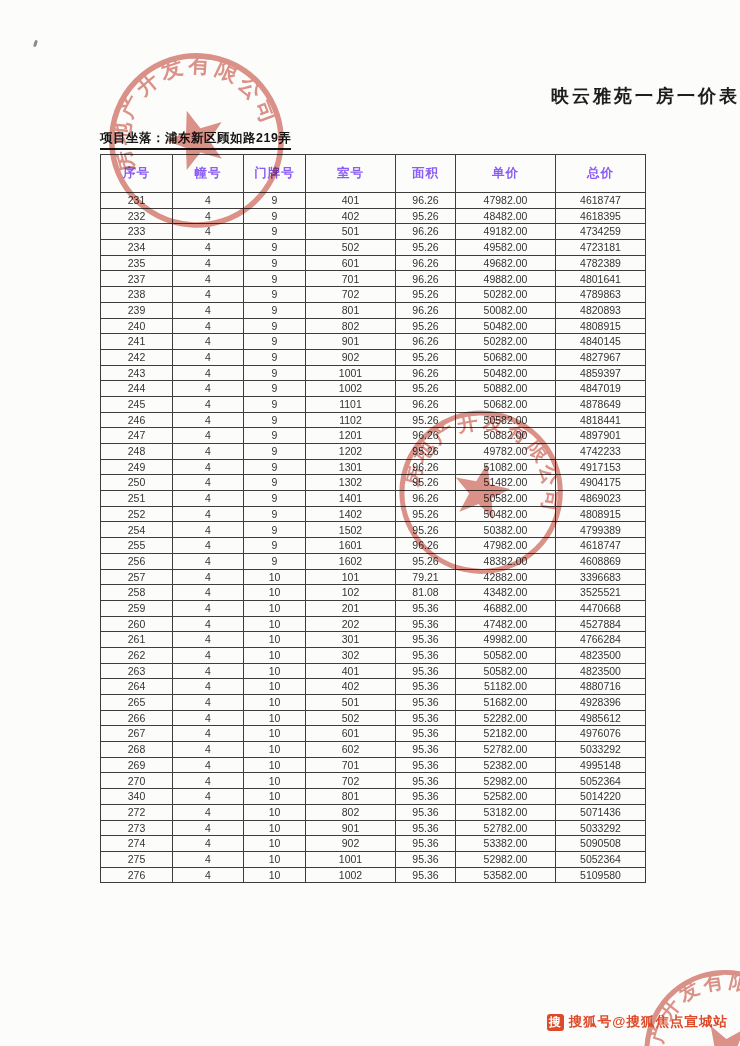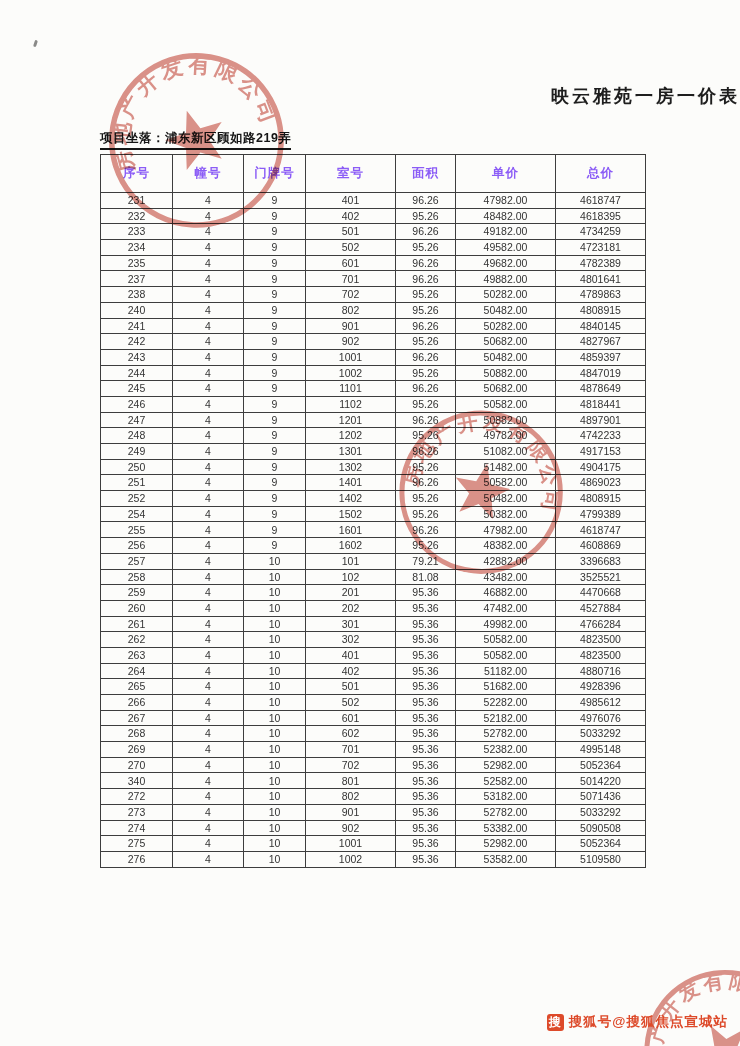--- a/index.html
+++ b/index.html
@@ -198,20 +198,29 @@
         <tr>
           <td>238</td>
           <td>4</td>
           <td>9</td>
           <td>702</td>
           <td>95.26</td>
           <td>50282.00</td>
           <td>4789863</td>
         </tr>
         <tr>
+          <td>239</td>
+          <td>4</td>
+          <td>9</td>
+          <td>801</td>
+          <td>96.26</td>
+          <td>50082.00</td>
+          <td>4820893</td>
+        </tr>
+        <tr>
           <td>240</td>
           <td>4</td>
           <td>9</td>
           <td>802</td>
           <td>95.26</td>
           <td>50482.00</td>
           <td>4808915</td>
         </tr>
         <tr>
           <td>241</td>

